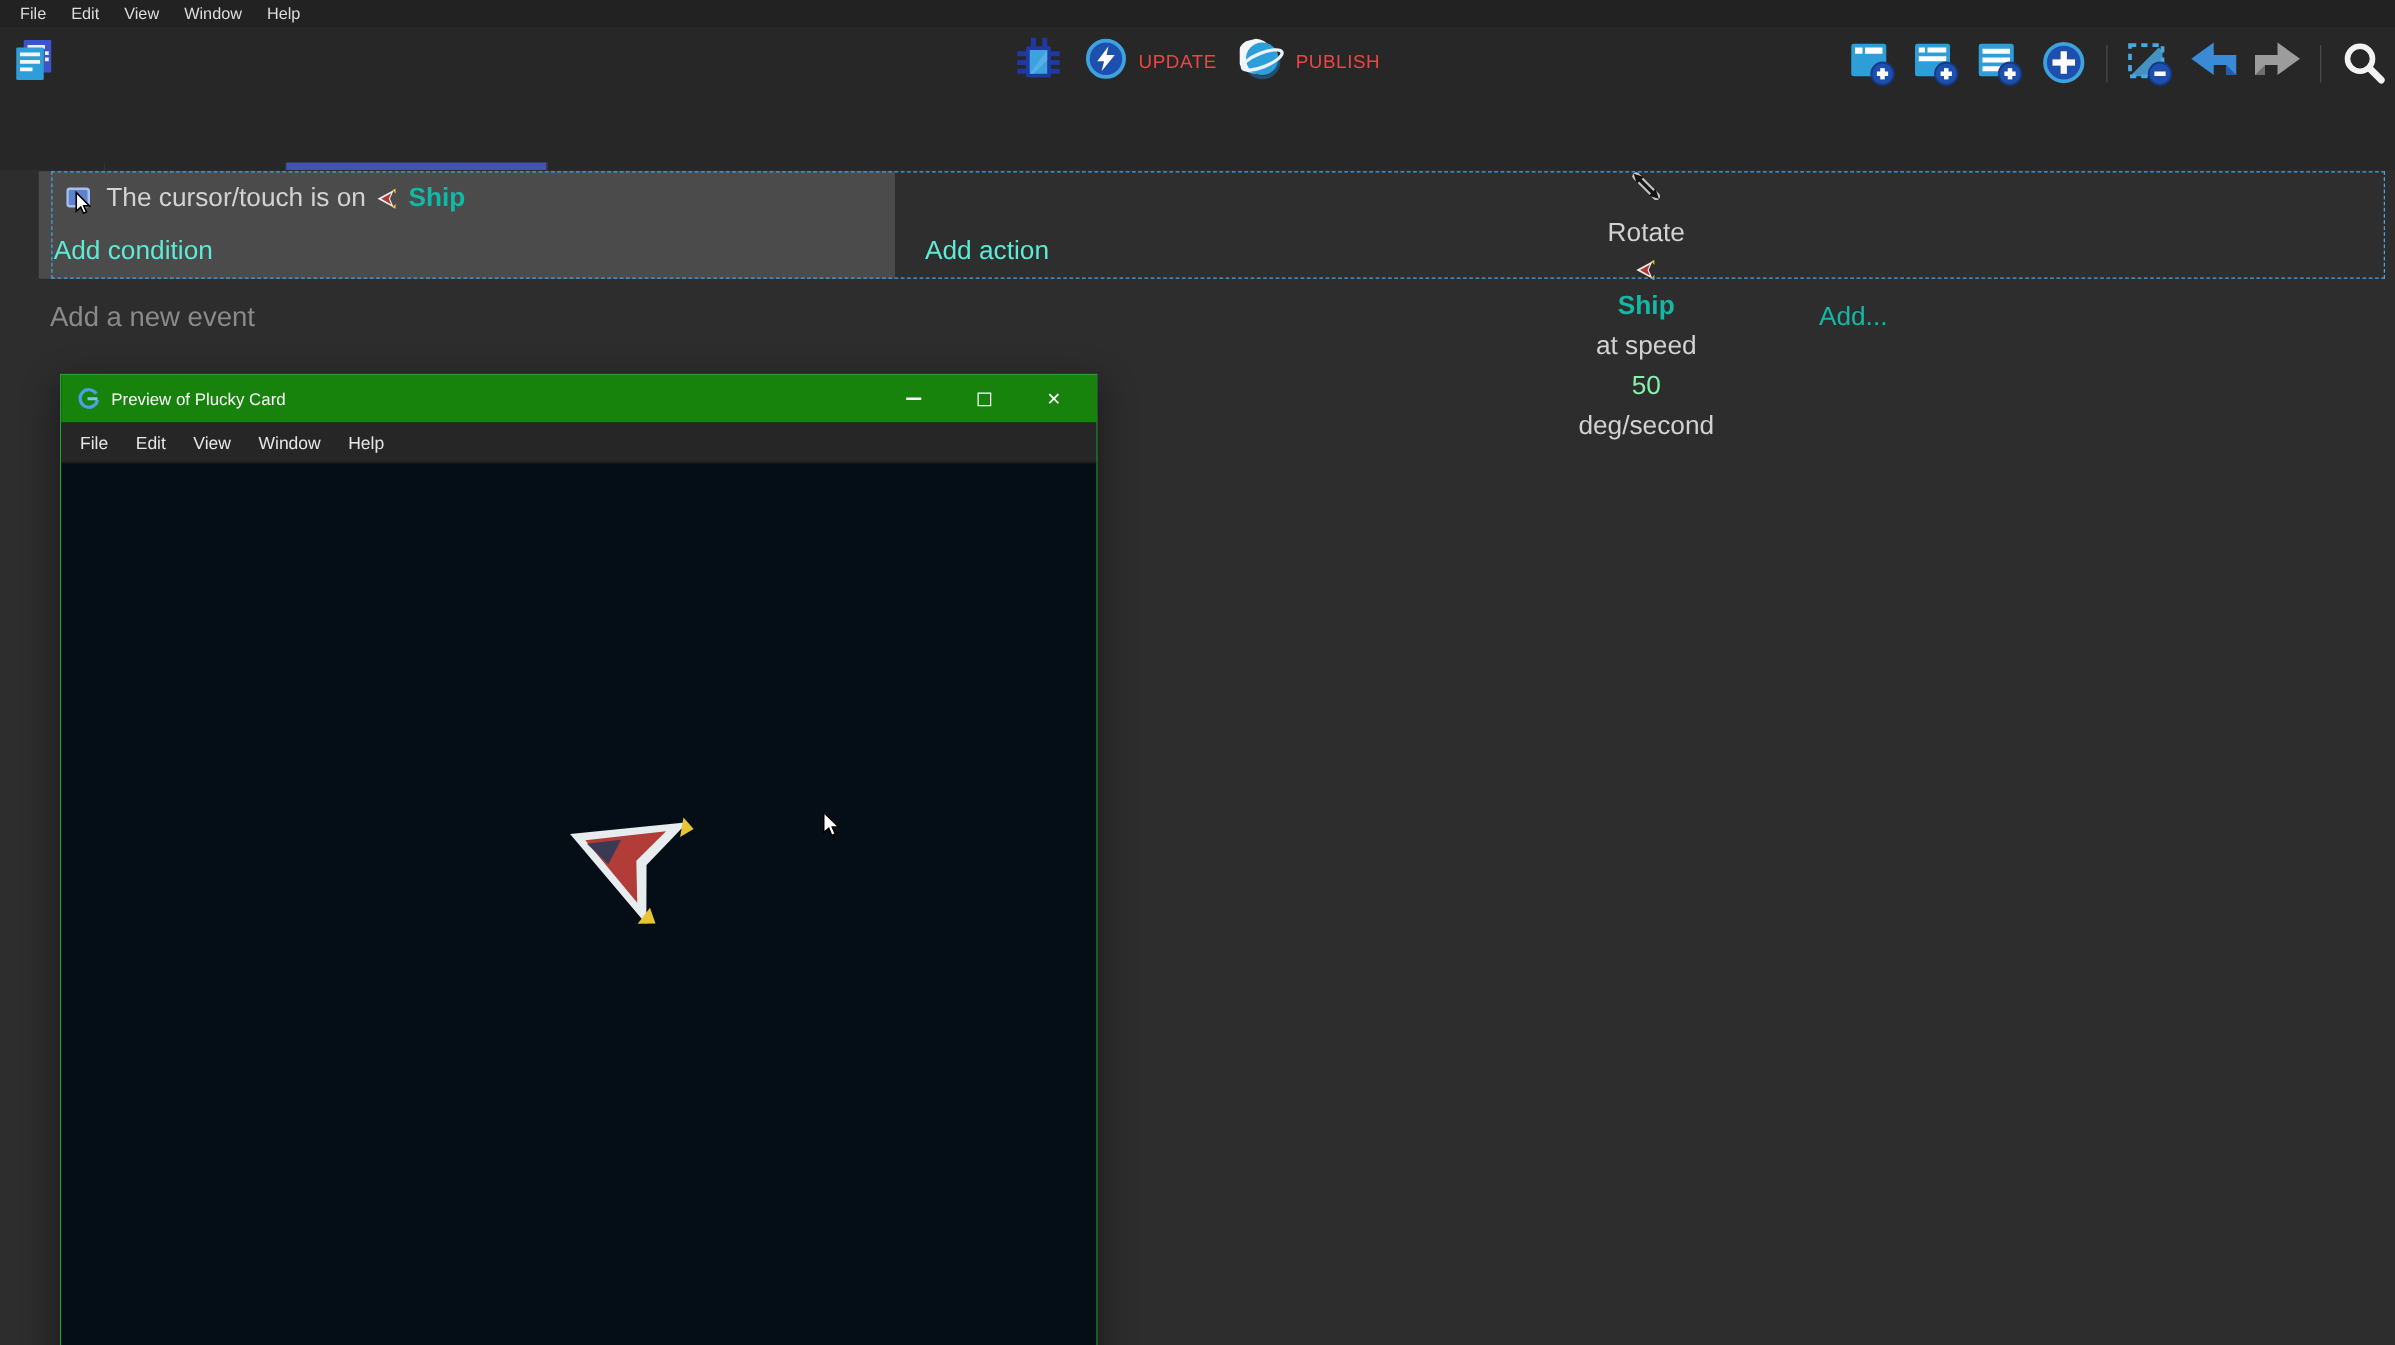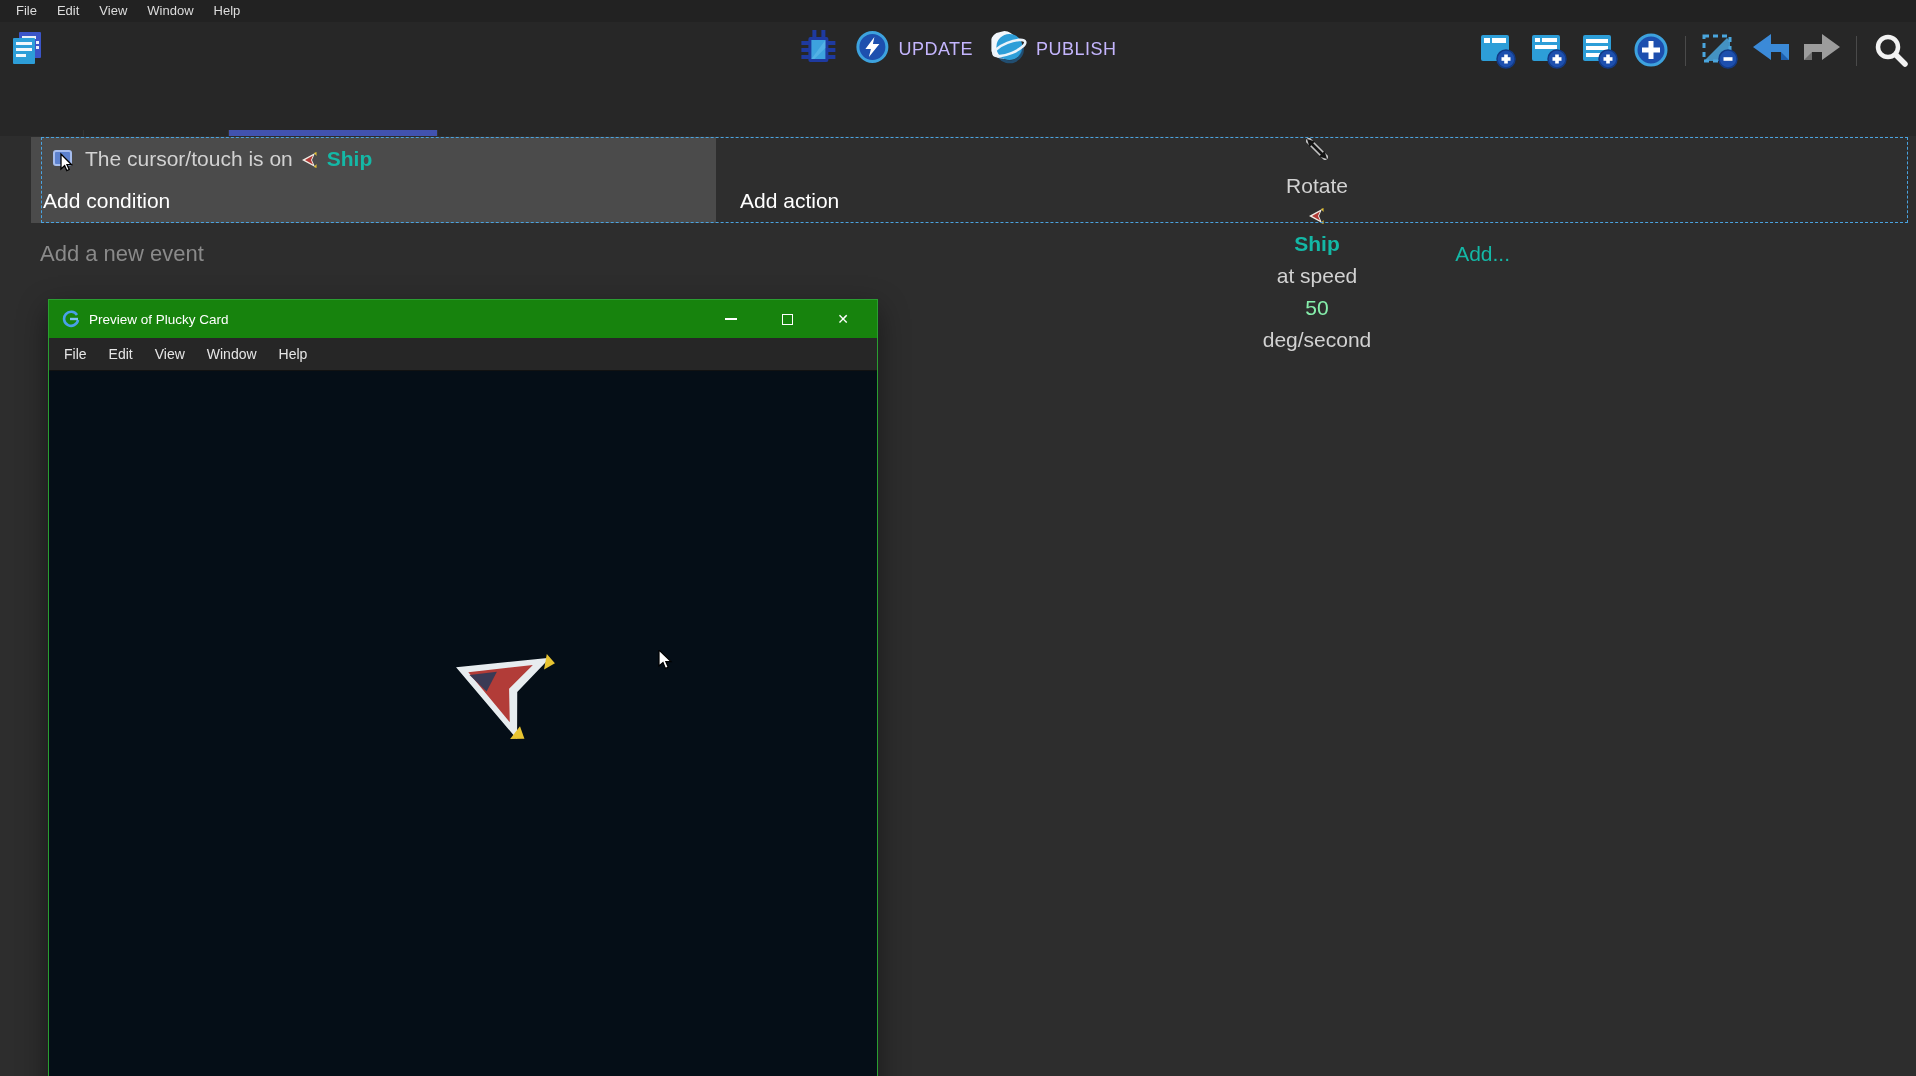--- a/index.html
+++ b/index.html
@@ -8,21 +8,21 @@
   button{background:none;border:none;padding:0;margin:0;cursor:pointer;font-family:inherit;}
 
   
   .menubar{position:absolute;left:0;top:0;width:100%;height:22px;background:#222222;display:flex;align-items:center;padding-left:6px;box-sizing:border-box;}
   .menubar .mitem{color:#dddddd;font-size:13px;padding:0 10px;line-height:22px;}
 
   
   .toolbar{position:absolute;left:0;top:22px;width:100%;height:114px;background:#272727;box-sizing:border-box;}
   .tb-left{position:absolute;left:8px;top:8px;width:38px;height:38px;display:flex;align-items:center;justify-content:center;}
   .tb-center{position:absolute;left:50%;top:6px;transform:translateX(-50%);display:flex;align-items:center;gap:18px;height:42px;}
-  .tb-btn{display:flex;align-items:center;gap:9px;color:#c4b5fd;font-size:18px;letter-spacing:.5px;}
+  .tb-btn{display:flex;align-items:center;gap:9px;color:#ef4444;font-size:15px;letter-spacing:.5px;}
   .tb-right{position:absolute;right:6px;top:8px;display:flex;align-items:center;gap:13px;height:42px;}
   .tb-icon{width:38px;height:38px;display:flex;align-items:center;justify-content:center;}
   .tb-sep{width:1px;height:30px;background:#4a4a4a;margin:0 2px;}
 
   
   .tabbar{position:absolute;left:0;top:108px;height:28px;display:flex;align-items:stretch;}
   .tab{display:flex;align-items:center;gap:14px;padding:0 20px;font-size:16px;color:#9b9b9b;background:transparent;border-right:1px solid #333333;}
   .tab.plain{border-right:1px solid #333333;}
   .tab .tab-close{font-size:13px;color:#9b9b9b;line-height:1;}
   .tab.active{background:#4253b0;color:#f4f4f4;}
@@ -30,21 +30,21 @@
 
   
   .events-sheet{position:absolute;left:0;top:136px;width:1916px;height:940px;background:#2d2d2d;}
   .event{position:absolute;left:31px;top:1px;width:1877px;height:86px;display:flex;}
   .cond-panel{width:685px;height:100%;background:#4b4b4b;box-sizing:border-box;}
   .act-panel{flex:1;height:100%;background:#2e2e2e;box-sizing:border-box;}
   .sel-border{position:absolute;left:10px;top:0;right:0;bottom:0;border:1px dashed #4aa3e0;pointer-events:none;}
   .ev-row{display:flex;align-items:center;height:44px;font-size:21px;color:#d2d2d2;}
   .cond-panel .ev-row{padding-left:22px;gap:8px;}
   .act-panel .ev-row{padding-left:10px;gap:8px;flex-direction:column;}
-  .placeholder-row{height:40px;display:flex;align-items:center;font-size:21px;color:#ffffff;}
+  .placeholder-row{height:40px;display:flex;align-items:center;font-size:21px;color:#5eead4;}
   .cond-panel .placeholder-row{padding-left:12px;}
   .act-panel .placeholder-row{padding-left:24px;}
   .obj-name{color:#14b8a6;font-weight:700;}
   .val-num{color:#86efac;}
   .mini-ship{width:18px;height:18px;display:inline-block;}
   .cond-icon{position:relative;width:22px;height:20px;margin-right:2px;}
   .add-event-row{position:absolute;left:0;top:98px;width:1526px;height:40px;display:flex;align-items:center;}
   .add-new-event{font-size:22px;color:#8a8a8a;padding-left:40px;}
   .add-button{font-size:21px;color:#14b8a6;margin-left:auto;padding-right:16px;}
 

